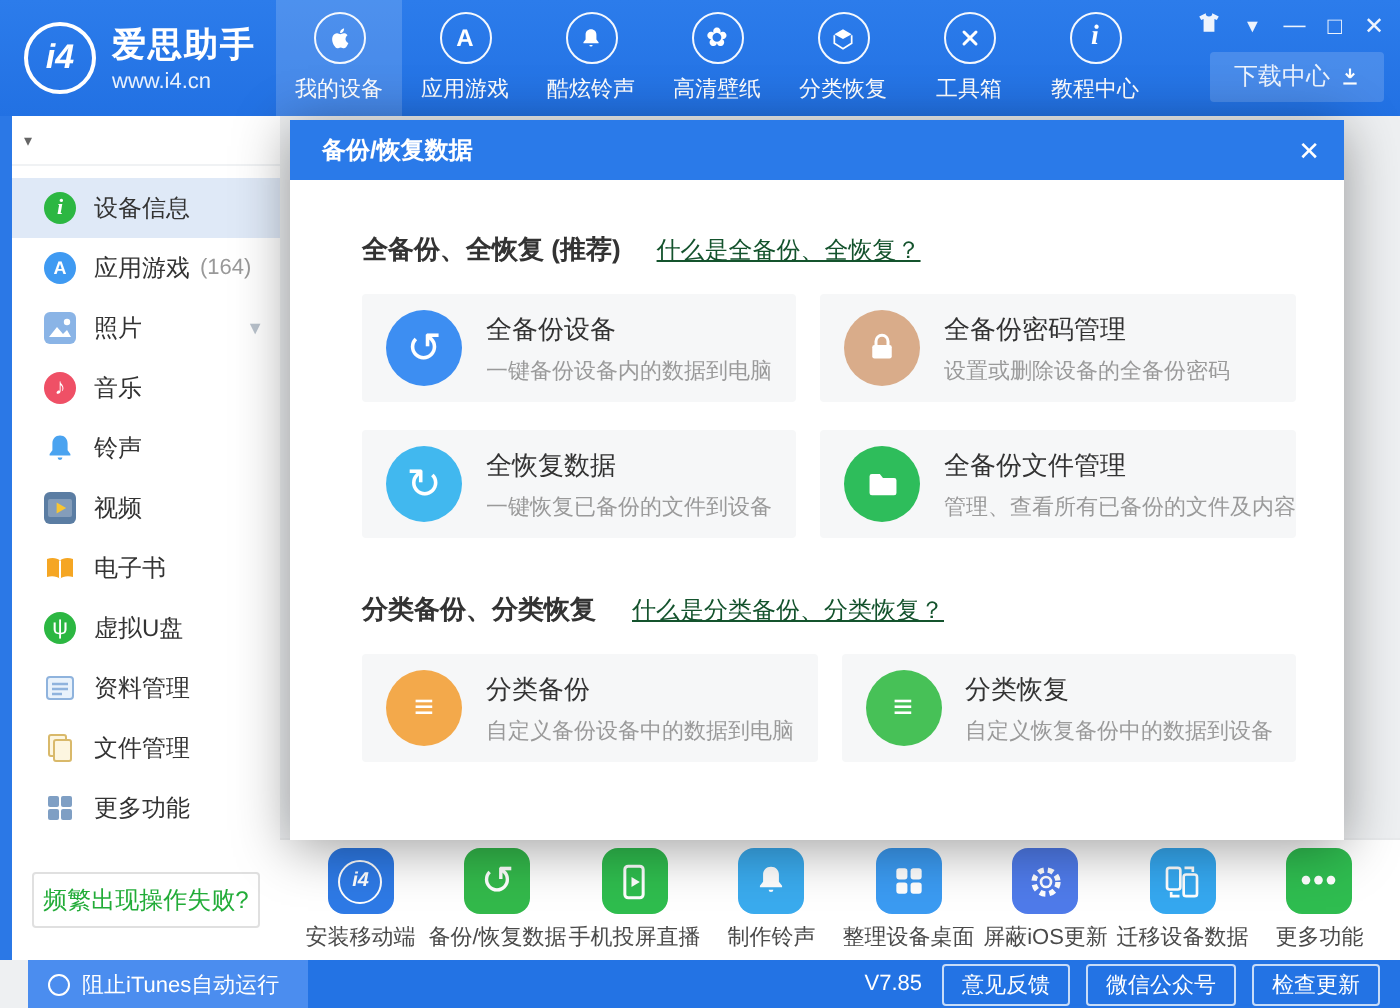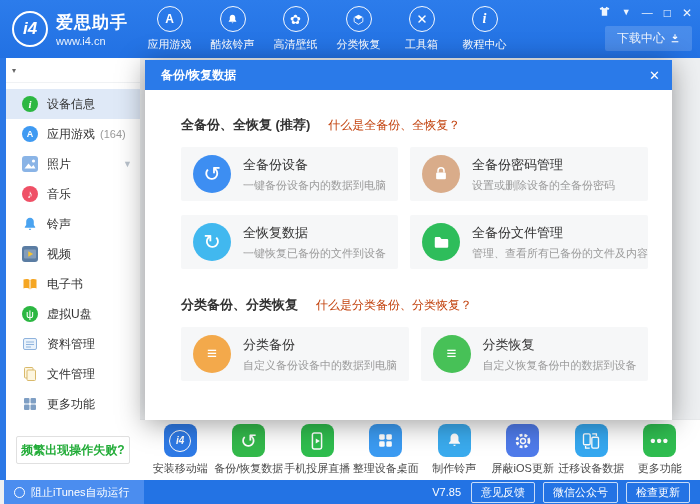--- a/index.html
+++ b/index.html
@@ -35,56 +35,56 @@
   .side-item { height:30px; display:flex; align-items:center; gap:9px; padding:0 8px 0 16px; cursor:pointer; font-size:12px; color:#333; }
   .side-item.active { background:#dfe9f7; }
   .si { width:16px; height:16px; flex:0 0 16px; display:flex; align-items:center; justify-content:center; border-radius:50%; color:#fff; font-size:10px; font-weight:bold; }
   .ic-info { background:#2cb742; font-style:italic; font-family:"Liberation Serif",serif; font-size:11px; }
   .ic-app  { background:#3f9af2; font-size:9px; }
   .ic-music{ background:#ef5066; font-size:11px; }
   .ic-usb  { background:#2cb742; font-size:11px; font-weight:normal; }
   .side-count { color:#999; font-size:11px; margin-left:-4px; }
   .side-chevron { margin-left:auto; color:#b9c2cc; font-size:9px; }
   .fail-btn { margin:auto 10px 16px; height:28px; background:#fff; border:1px solid #e0e0e0; border-radius:2px;
-              color:#22ac38; font-size:12px; font-weight:bold; cursor:pointer; font-family:inherit; }
+              color:#22ac38; font-size:12px; font-weight:normal; cursor:pointer; font-family:inherit; }
 
   .main { flex:1; position:relative; background:#eef0f2; }
 
   
   .toolbar { position:absolute; left:0; right:0; bottom:0; height:61px; background:#fff; display:flex; justify-content:space-around;
              align-items:center; padding:0 6px; border-top:1px solid #e8eaec; }
   .tool-item { width:64px; display:flex; flex-direction:column; align-items:center; gap:4px; cursor:pointer; }
   .tool-icon { width:33px; height:33px; border-radius:8px; display:flex; align-items:center; justify-content:center; color:#fff; }
   .ti-1 { background:#2e7ae6; } .ti-2 { background:#33b94b; font-size:20px; } .ti-3 { background:#2fbd4e; }
   .ti-4 { background:#3aabee; } .ti-5 { background:#3b9bf2; } .ti-6 { background:#4f7bea; }
   .ti-7 { background:#35a8f0; } .ti-8 { background:#2fbd50; font-size:15px; letter-spacing:1px; font-weight:bold; }
   .i4ring { width:22px; height:22px; border:1.5px solid #fff; border-radius:50%; display:flex; align-items:center; justify-content:center;
             font-size:10px; font-style:italic; font-weight:bold; }
   .tool-label { font-size:11px; color:#4a4a4a; white-space:nowrap; }
 
   
-  .statusbar { position:absolute; left:4px; right:0; bottom:0; height:24px; background:#2373e4; display:flex; align-items:center; }
+  .statusbar { position:absolute; left:14px; right:0; bottom:0; height:24px; background:#2373e4; display:flex; align-items:center; }
   .status-left { width:140px; height:100%; background:#4b8def; display:flex; align-items:center; gap:6px; padding-left:10px; cursor:pointer; }
   .radio { width:11px; height:11px; border:1px solid #fff; border-radius:50%; }
   .status-left span:last-child { color:#fff; font-size:11px; }
   .status-right { margin-left:auto; display:flex; align-items:center; gap:8px; padding-right:10px; }
   .version { color:#fff; font-size:11px; margin-right:2px; }
   .status-right button { background:transparent; border:1px solid rgba(255,255,255,.75); border-radius:2px; color:#fff;
                          font-size:11px; padding:2px 9px; cursor:pointer; font-family:inherit; }
 
   
   .modal { position:absolute; left:145px; top:60px; width:527px; height:360px; background:#fff;
            box-shadow:0 4px 26px rgba(0,0,0,.38); }
   .modal-header { height:30px; background:#2a7ae9; display:flex; align-items:center; padding:0 12px 0 16px; }
   .modal-title { color:#fff; font-size:12px; font-weight:bold; }
   .modal-close { margin-left:auto; color:#fff; font-size:13px; cursor:pointer; line-height:1; }
   .modal-body { padding:26px 24px 0 36px; }
   .sec-head { display:flex; align-items:flex-end; margin-bottom:13px; }
   .sec-title { font-size:13px; font-weight:bold; color:#333; }
-  .sec-link { margin-left:18px; font-size:12px; color:#c2410c; cursor:pointer; }
+  .sec-link { margin-left:18px; font-size:12px; color:#14532d; text-decoration:underline; cursor:pointer; }
   .cards { display:grid; grid-template-columns:1fr 1fr; gap:14px 12px; }
   .card { height:54px; background:#f6f7f8; display:flex; align-items:center; gap:12px; padding-left:12px; cursor:pointer; border-radius:2px; }
   .card-icon { width:38px; height:38px; border-radius:50%; flex:0 0 38px; display:flex; align-items:center; justify-content:center;
                color:#fff; font-size:21px; }
   .ci-blue   { background:#3d8ef2; } .ci-tan   { background:#d9ac8a; }
   .ci-cyan   { background:#41b8ef; } .ci-green { background:#2ebd5b; }
   .ci-orange { background:#f3a94b; font-size:17px; } .ci-green2 { background:#47c157; font-size:17px; }
   .card-title { font-size:13px; font-weight:normal; color:#333; }
   .card-desc  { font-size:11px; color:#9a9a9a; margin-top:4px; white-space:nowrap; }
   .section + .section { margin-top:27px; }
@@ -98,20 +98,28 @@
     <div class="brand">
       <div class="logo-circle">
           <span>i4</span>
         </div>
       <div>
         <div class="brand-name">爱思助手</div>
         <div class="brand-url">www.i4.cn</div>
       </div>
     </div>
     <nav class="topnav">
+      <div class="nav-item active">
+        <div class="nav-circle">
+          <svg viewBox="0 0 24 24" width="14" height="14" fill="#fff">
+              <path d="M16.7 12.8c0-2.1 1.7-3.1 1.8-3.2-1-1.4-2.5-1.6-3-1.6-1.3-.1-2.5.8-3.2.8-.7 0-1.7-.8-2.8-.8-1.4 0-2.8.8-3.5 2.1-1.5 2.6-.4 6.5 1.1 8.6.7 1 1.6 2.2 2.7 2.1 1.1 0 1.5-.7 2.8-.7s1.7.7 2.8.7c1.2 0 1.9-1 2.6-2.1.8-1.2 1.2-2.4 1.2-2.4s-2.4-1-2.5-3.5zM14.6 6.6c.6-.7 1-1.7.9-2.7-.9 0-1.9.6-2.5 1.3-.6.6-1 1.6-.9 2.6 1 .1 1.9-.5 2.5-1.2z"></path>
+            </svg>
+        </div>
+        <div class="nav-label">我的设备</div>
+      </div>
       <div class="nav-item">
         <div class="nav-circle">
             <span style="font-size:12px;font-weight:bold;">A</span>
           </div>
         <div class="nav-label">应用游戏</div>
       </div>
       <div class="nav-item">
         <div class="nav-circle">
           <svg viewBox="0 0 24 24" width="13" height="13" fill="#fff">
               <path d="M12 3c-3 0-5 2.2-5 5v4.5L5 15v1h14v-1l-2-2.5V8c0-2.8-2-5-5-5zM10.5 17.5a1.5 1.5 0 0 0 3 0z"></path>
@@ -288,39 +296,39 @@
         <div class="tool-item">
           <div class="tool-icon ti-3">
             <svg viewBox="0 0 24 24" width="20" height="20">
                 <rect x="6.5" y="2.5" width="11" height="19" rx="2" fill="none" stroke="#fff" stroke-width="1.8"></rect>
                 <path d="M10.5 9v6l5-3z" fill="#fff"></path>
               </svg>
           </div>
           <div class="tool-label">手机投屏直播</div>
         </div>
         <div class="tool-item">
+          <div class="tool-icon ti-4">
+            <svg viewBox="0 0 24 24" width="19" height="19" fill="#fff">
+                <path d="M12 3c-3 0-5 2.2-5 5v4.5L5 15v1h14v-1l-2-2.5V8c0-2.8-2-5-5-5zM10.5 17.5a1.5 1.5 0 0 0 3 0z"></path>
+              </svg>
+          </div>
+          <div class="tool-label">制作铃声</div>
+        </div>
+        <div class="tool-item">
           <div class="tool-icon ti-5">
             <svg viewBox="0 0 24 24" width="19" height="19" fill="#fff">
                 <rect x="4" y="4" width="7" height="7" rx="1.8"></rect>
                 <rect x="13" y="4" width="7" height="7" rx="1.8"></rect>
                 <rect x="4" y="13" width="7" height="7" rx="1.8"></rect>
                 <rect x="13" y="13" width="7" height="7" rx="1.8"></rect>
               </svg>
           </div>
           <div class="tool-label">整理设备桌面</div>
         </div>
         <div class="tool-item">
-          <div class="tool-icon ti-4">
-            <svg viewBox="0 0 24 24" width="19" height="19" fill="#fff">
-                <path d="M12 3c-3 0-5 2.2-5 5v4.5L5 15v1h14v-1l-2-2.5V8c0-2.8-2-5-5-5zM10.5 17.5a1.5 1.5 0 0 0 3 0z"></path>
-              </svg>
-          </div>
-          <div class="tool-label">制作铃声</div>
-        </div>
-        <div class="tool-item">
           <div class="tool-icon ti-6">
             <svg viewBox="0 0 24 24" width="20" height="20" fill="none" stroke="#fff">
                 <circle cx="12" cy="12" r="7.2" stroke-width="3.2" stroke-dasharray="3.4 2.4"></circle>
                 <circle cx="12" cy="12" r="3" stroke-width="1.6"></circle>
               </svg>
           </div>
           <div class="tool-label">屏蔽iOS更新</div>
         </div>
         <div class="tool-item">
           <div class="tool-icon ti-7">

